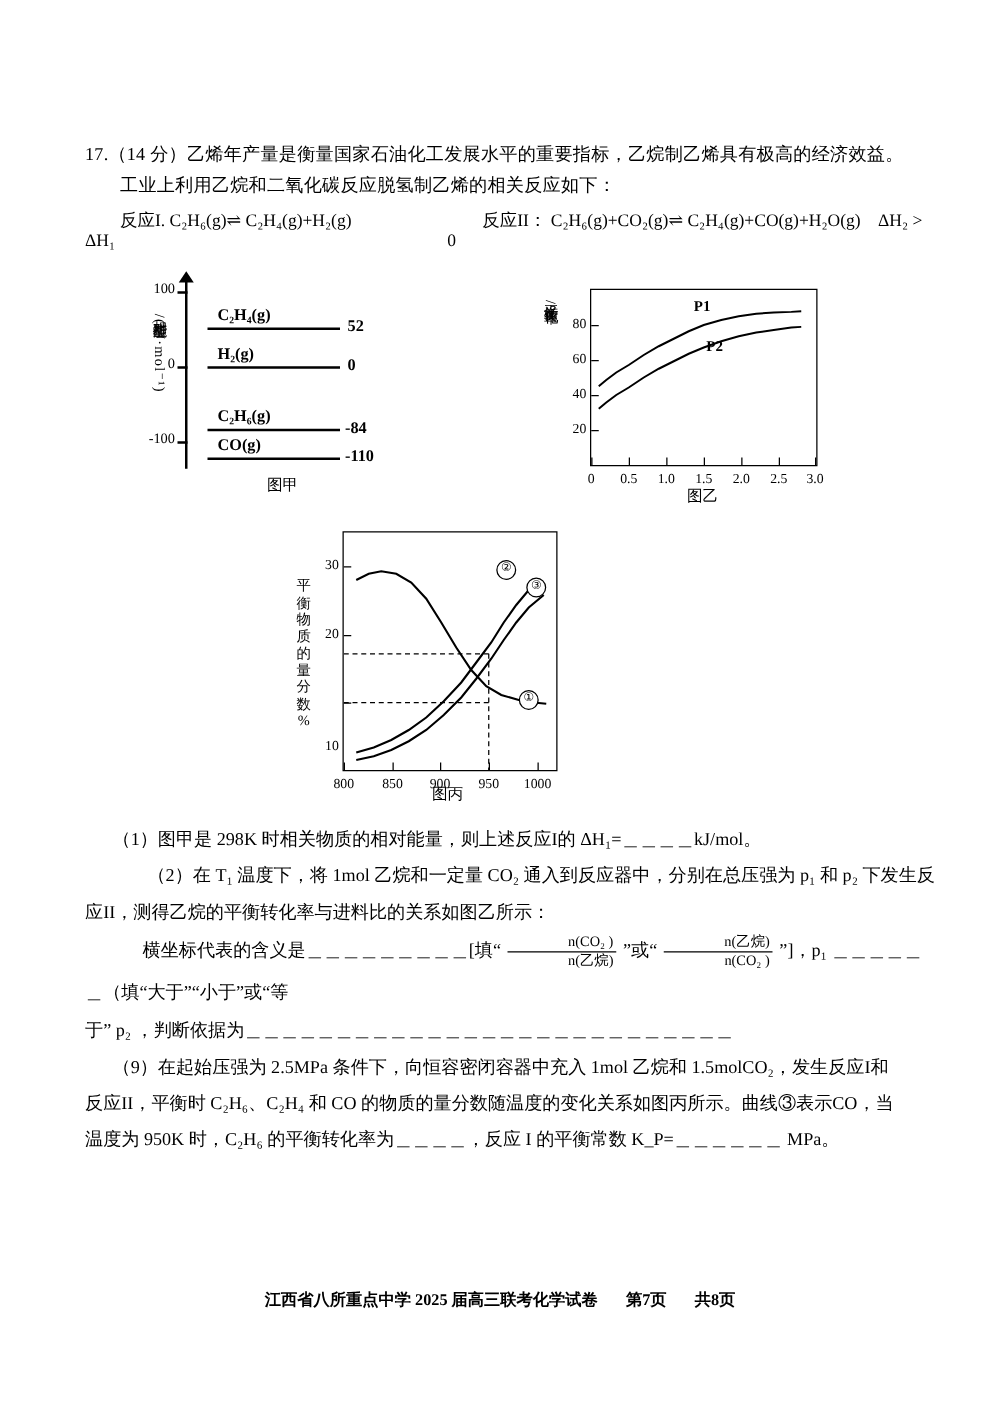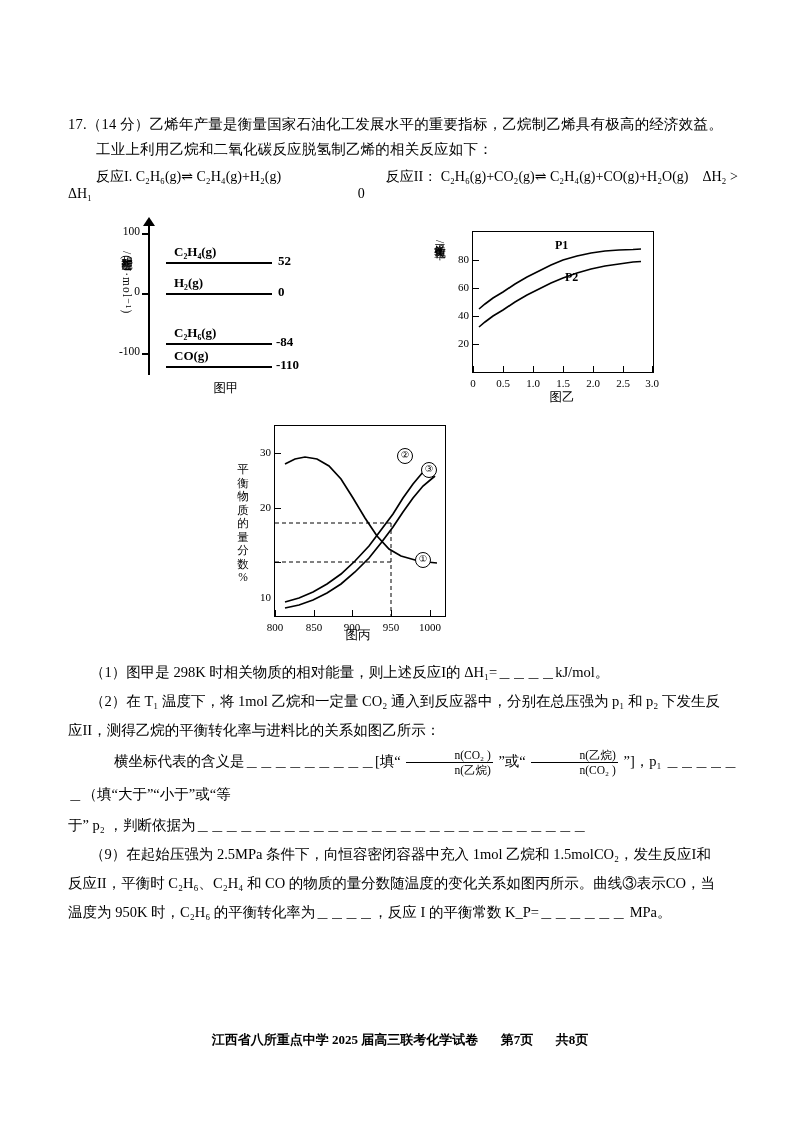--- a/index.html
+++ b/index.html
@@ -387,21 +387,21 @@
     </div>
 
   </div>
 
   <div class="subs">
     <div class="sq">
       <p style="text-indent:22px;">（1）图甲是 298K 时相关物质的相对能量，则上述反应I的 ΔH₁=＿＿＿＿kJ/mol。</p>
     </div>
 
     <div class="sq">
-      <p style="text-indent:22px;">（2）在 T₁ 温度下，将 1mol 乙烷和一定量 CO₂ 通入到反应器中，分别在总压强为 p₁ 和 p₂ 下发生反</p>
+      <p style="text-indent:22px;text-align:right;">（2）在 T₁ 温度下，将 1mol 乙烷和一定量 CO₂ 通入到反应器中，分别在总压强为 p₁ 和 p₂ 下发生反</p>
       <p>应II，测得乙烷的平衡转化率与进料比的关系如图乙所示：</p>
       <p style="text-indent:46px; line-height:33px;">
         <span>横坐标代表的含义是＿＿＿＿＿＿＿＿＿[填“</span>
         <span class="frac">
           <span class="num">n(CO₂ )</span>
           <span class="den">n(乙烷)</span>
         </span>
         <span>”或“</span>
         <span class="frac">
           <span class="num">n(乙烷)</span>

